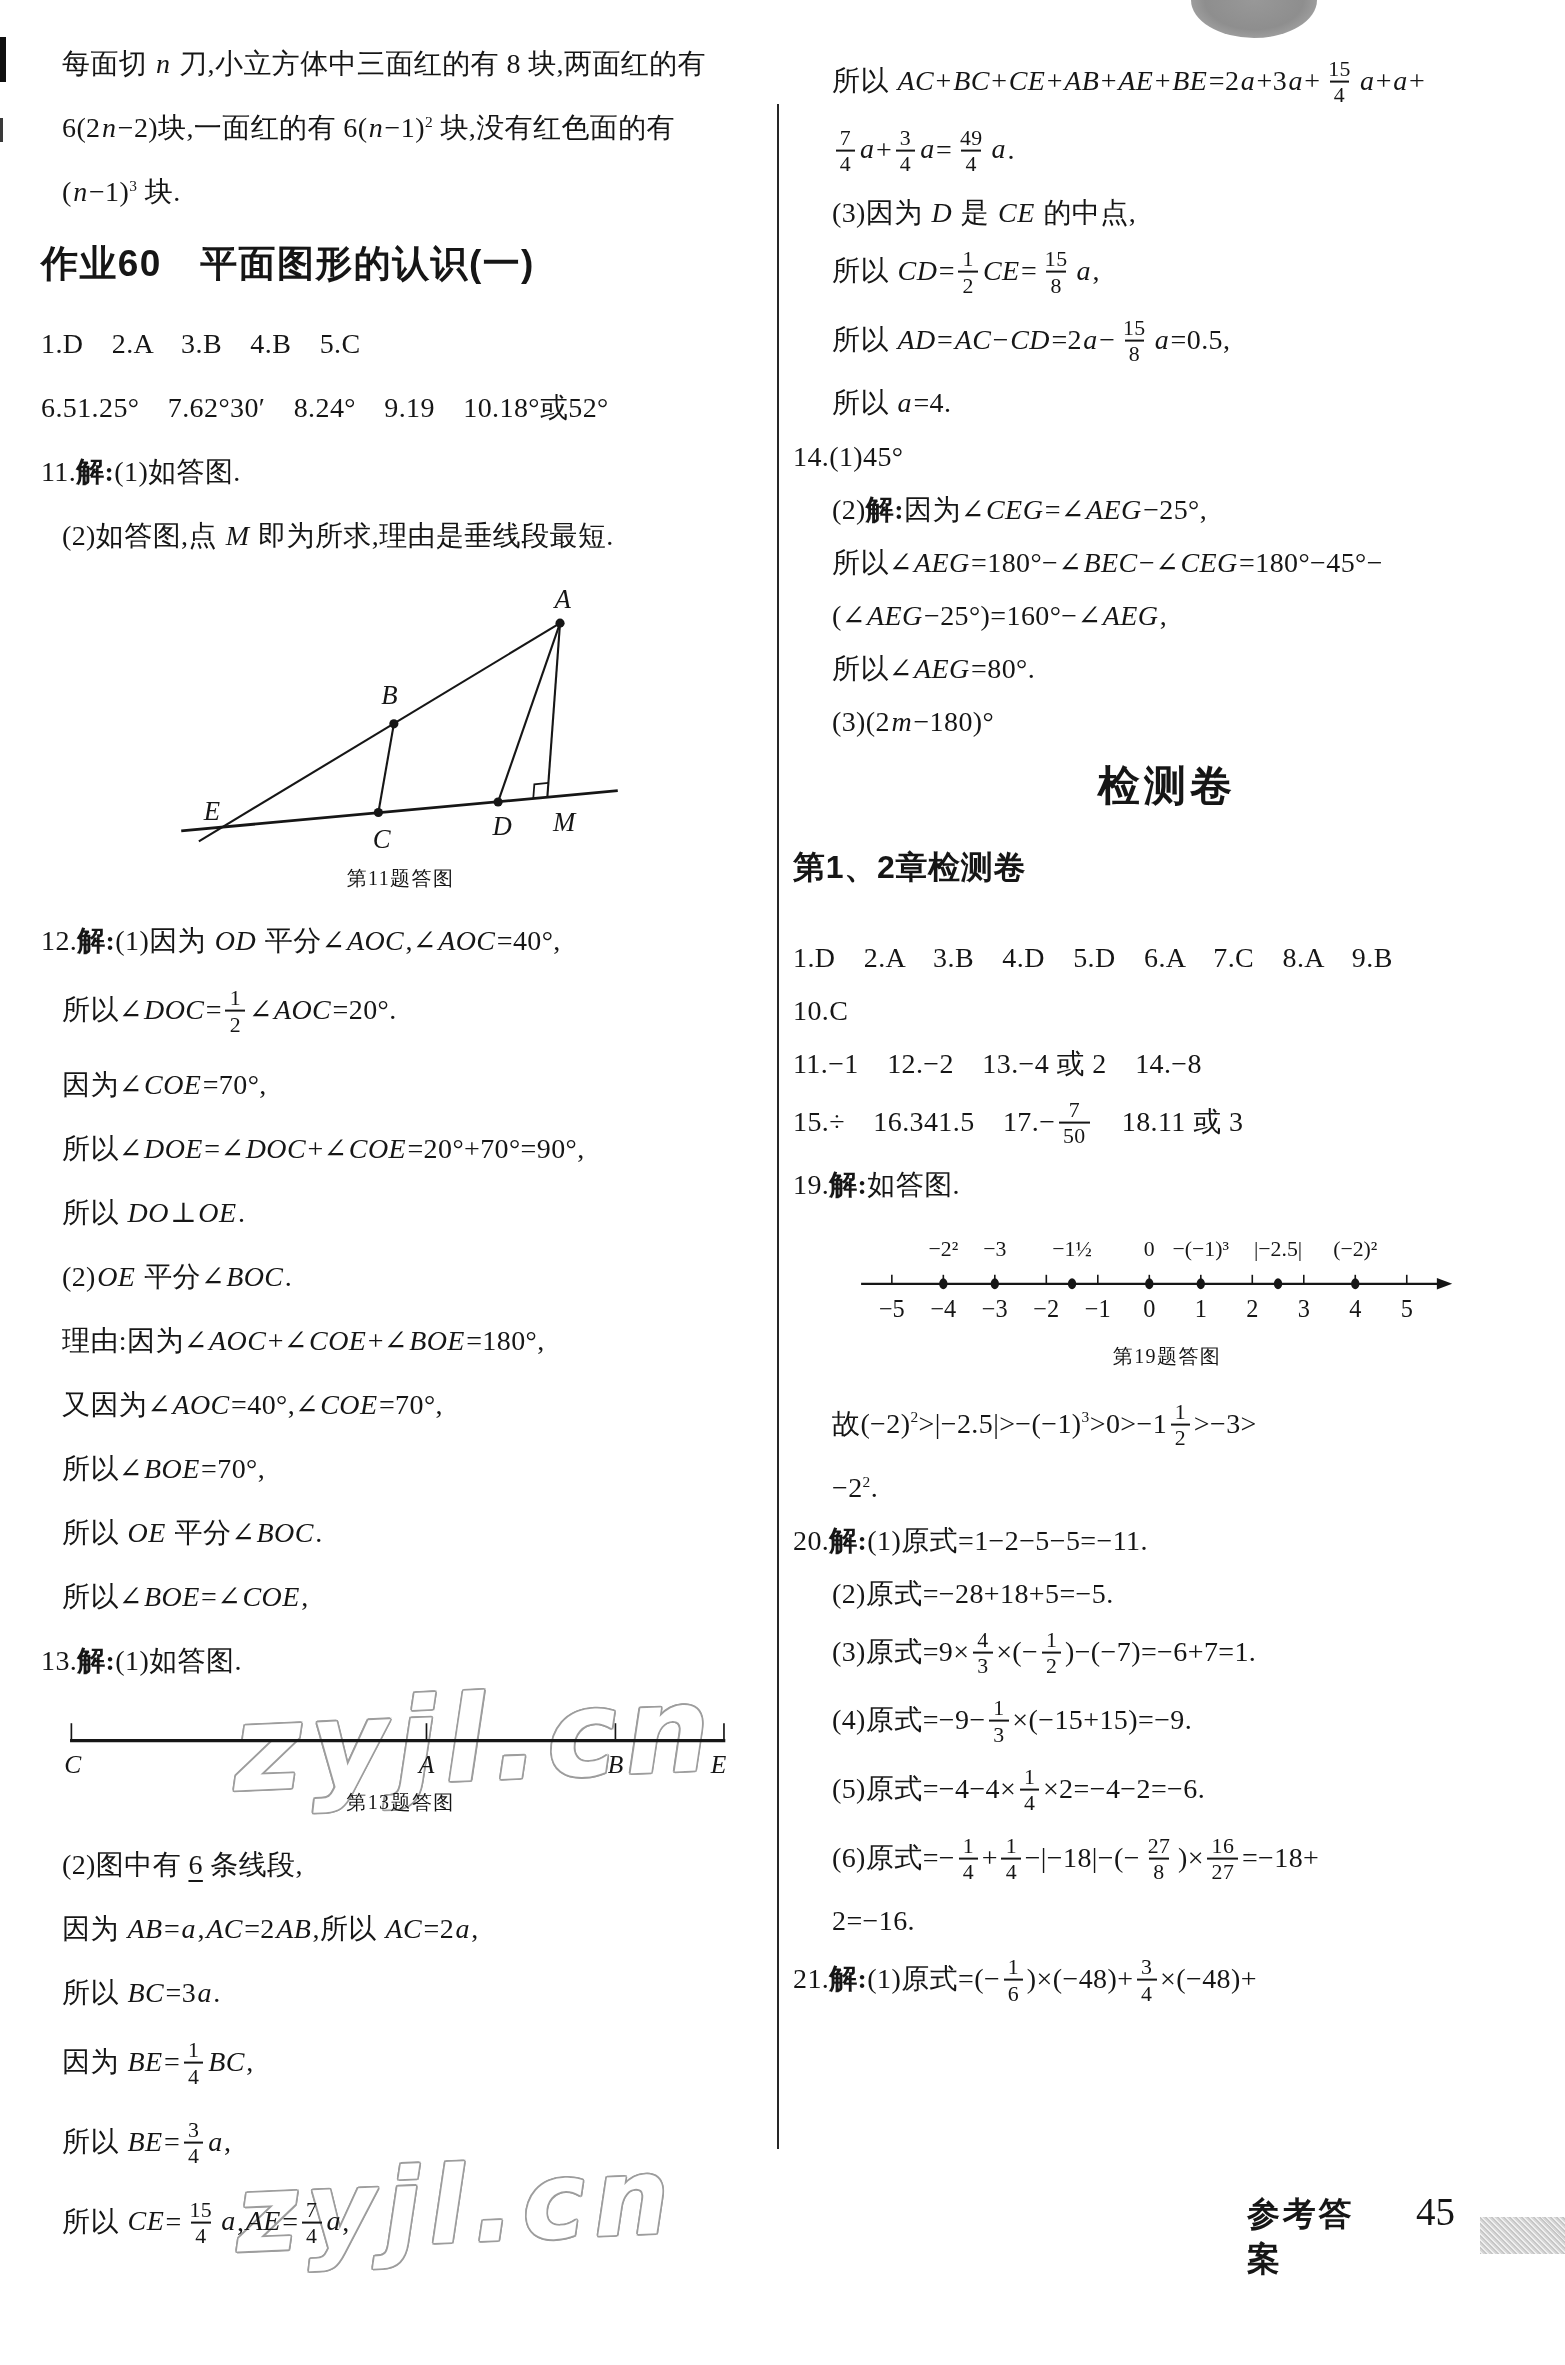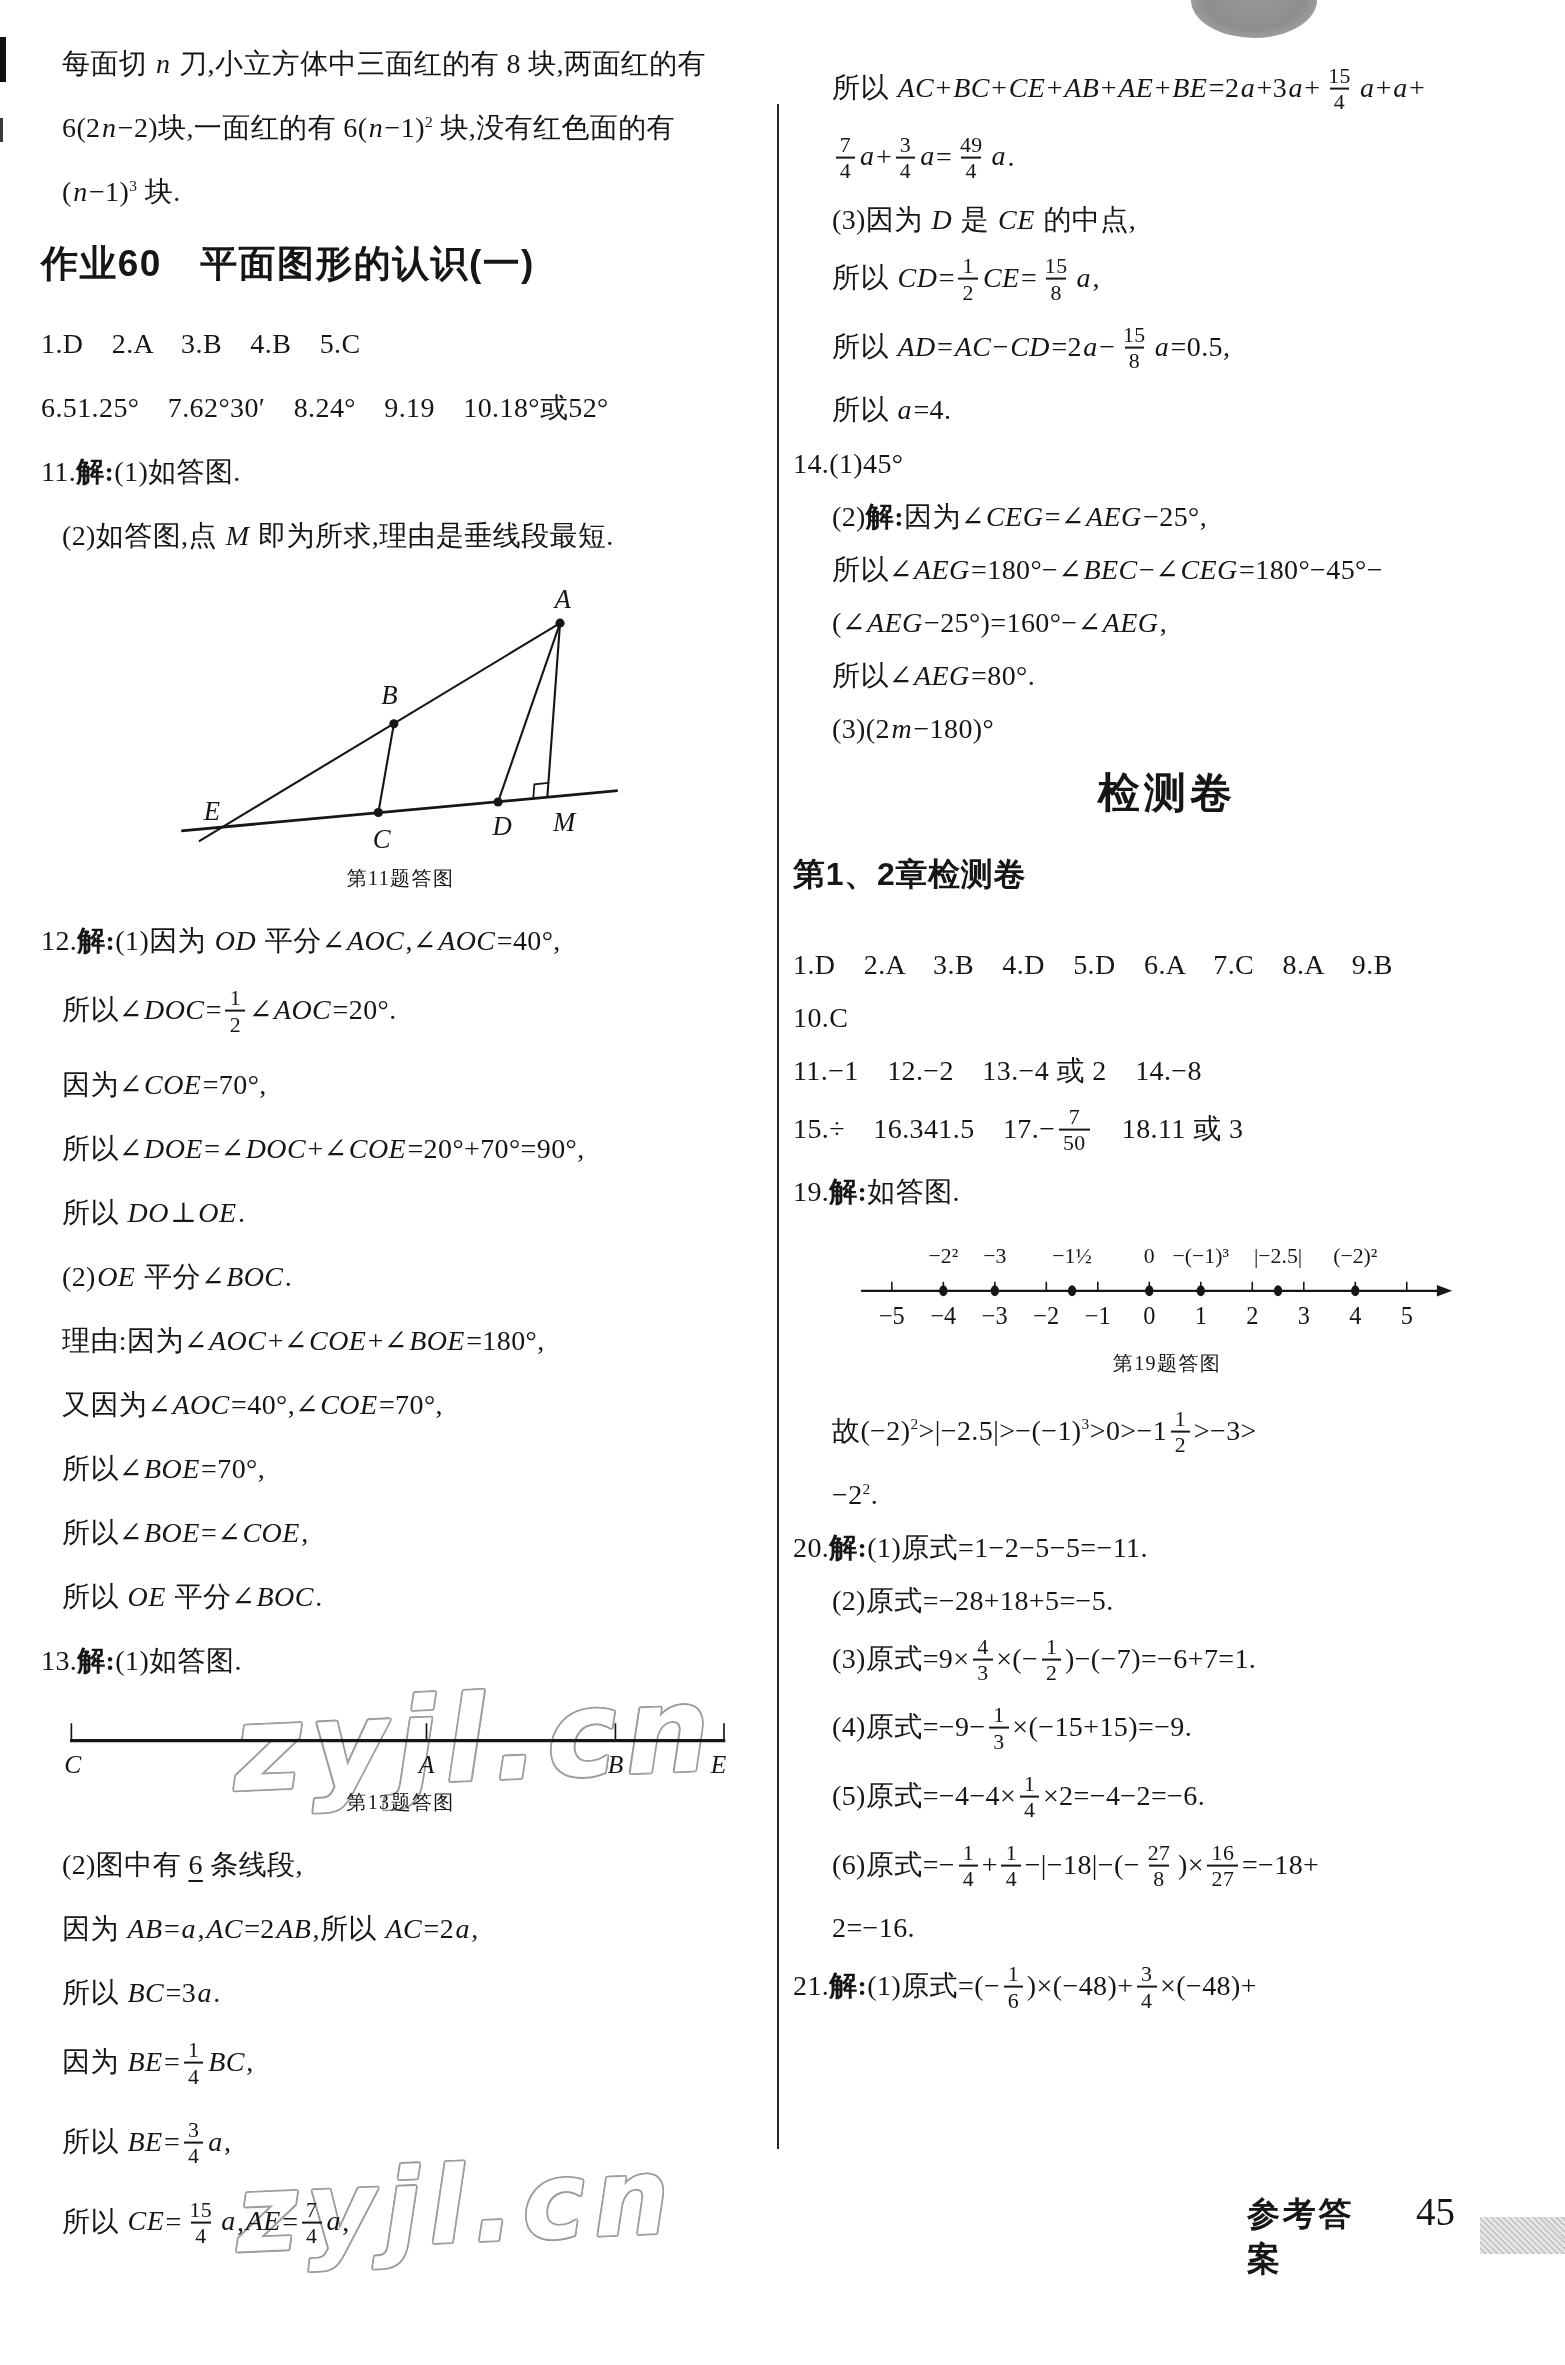--- a/index.html
+++ b/index.html
@@ -6,21 +6,21 @@
   .page{position:relative;width:1566px;height:2366px;background:#ffffff;overflow:hidden;
         font-family:"Liberation Serif","DejaVu Serif",serif;color:#161616;}
   
   .col{position:absolute;top:47px;}
   .col-left{left:41px;width:719px;}
   .col-right{left:793px;width:748px;top:59px;}
   .divider{position:absolute;left:777px;top:104px;width:2.1px;height:2045px;background:#262626;}
   
   .para{font-size:28px;line-height:1.18;white-space:nowrap;letter-spacing:0.4px;}
   .col-left  .para{margin-bottom:31px;}
-  .col-right .para{margin-bottom:20px;margin-top:7px;}
+  .col-right .para{margin-bottom:20px;}
   .ind1{padding-left:21px;}
   .ind2{padding-left:39px;}
   .it{font-style:italic;padding:0 1.4px;}
   .bd{font-weight:bold;}
   .ul{text-decoration:underline;text-decoration-thickness:2.1px;text-underline-offset:6.3px;}
   sup{font-size:0.55em;vertical-align:super;line-height:0;}
   .frac{display:inline-flex;flex-direction:column;align-items:center;vertical-align:middle;
         font-size:0.78em;line-height:1.02;margin:0 3.5px;transform:translateY(-1.4px);}
   .frac .num{padding:0 4.2px 0.7px;}
   .frac .den{border-top:2.1px solid #161616;padding:1.4px 4.2px 0;}
@@ -105,22 +105,22 @@
           <span class="num">1</span>
           <span class="den">2</span>
         </span><span class="r">∠</span><span class="it">AOC</span><span class="r">=20°.</span></div>
       <div class="para ind1"><span class="r">因为∠</span><span class="it">COE</span><span class="r">=70°,</span></div>
       <div class="para ind1"><span class="r">所以∠</span><span class="it">DOE</span><span class="r">=∠</span><span class="it">DOC</span><span class="r">+∠</span><span class="it">COE</span><span class="r">=20°+70°=90°,</span></div>
       <div class="para ind1"><span class="r">所以 </span><span class="it">DO</span><span class="r">⊥</span><span class="it">OE</span><span class="r">.</span></div>
       <div class="para ind1"><span class="r">(2)</span><span class="it">OE</span><span class="r"> 平分∠</span><span class="it">BOC</span><span class="r">.</span></div>
       <div class="para ind1"><span class="r">理由:因为∠</span><span class="it">AOC</span><span class="r">+∠</span><span class="it">COE</span><span class="r">+∠</span><span class="it">BOE</span><span class="r">=180°,</span></div>
       <div class="para ind1"><span class="r">又因为∠</span><span class="it">AOC</span><span class="r">=40°,∠</span><span class="it">COE</span><span class="r">=70°,</span></div>
       <div class="para ind1"><span class="r">所以∠</span><span class="it">BOE</span><span class="r">=70°,</span></div>
+      <div class="para ind1"><span class="r">所以 </span><span class="it">OE</span><span class="r"> 平分∠</span><span class="it">BOC</span><span class="r">.</span></div>
       <div class="para ind1"><span class="r">所以∠</span><span class="it">BOE</span><span class="r">=∠</span><span class="it">COE</span><span class="r">,</span></div>
-      <div class="para ind1"><span class="r">所以 </span><span class="it">OE</span><span class="r"> 平分∠</span><span class="it">BOC</span><span class="r">.</span></div>
       <div class="para"><span class="r">13.</span><span class="bd">解:</span><span class="r">(1)如答图.</span></div>
       <div class="fig fig-line13"><svg width="670" height="72" viewBox="0 0 1000 102">
           <line x1="12" y1="46" x2="990" y2="46" stroke="#161616" stroke-width="5"></line>
           <line x1="14" y1="20" x2="14" y2="46" stroke="#161616" stroke-width="2.5"></line>
           <line x1="544" y1="20" x2="544" y2="46" stroke="#161616" stroke-width="2.5"></line>
           <line x1="826" y1="20" x2="826" y2="46" stroke="#161616" stroke-width="2.5"></line>
           <line x1="988" y1="20" x2="988" y2="46" stroke="#161616" stroke-width="2.5"></line>
           <text x="16" y="94" font-size="38" font-style="italic" text-anchor="middle" font-family="Liberation Serif, DejaVu Serif, serif" fill="#161616">C</text>
           <text x="544" y="94" font-size="38" font-style="italic" text-anchor="middle" font-family="Liberation Serif, DejaVu Serif, serif" fill="#161616">A</text>
           <text x="826" y="94" font-size="38" font-style="italic" text-anchor="middle" font-family="Liberation Serif, DejaVu Serif, serif" fill="#161616">B</text>

